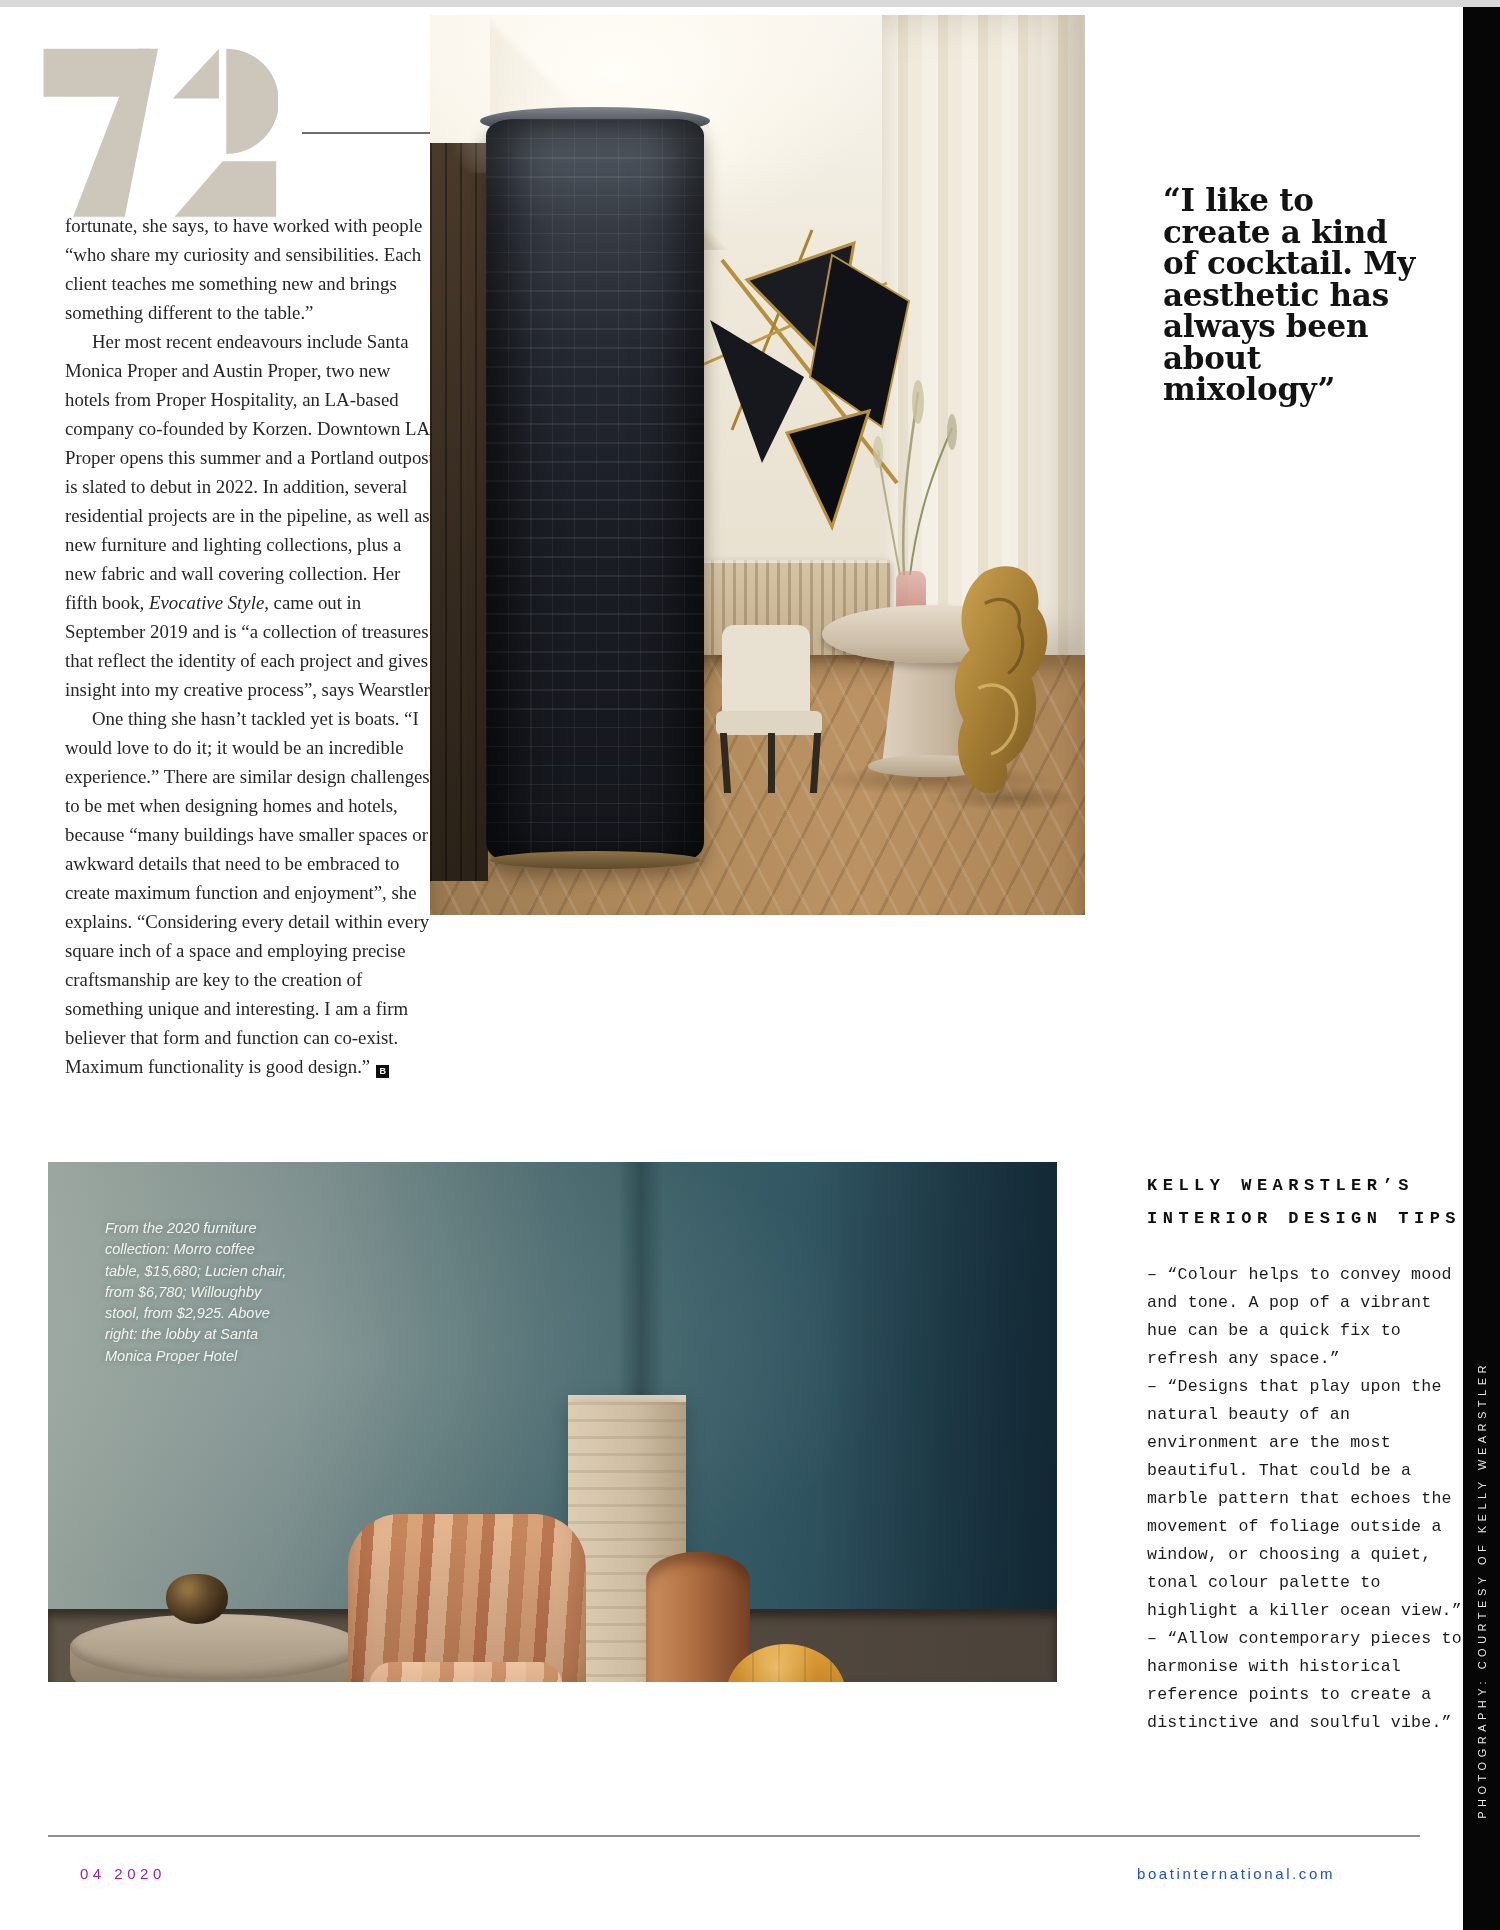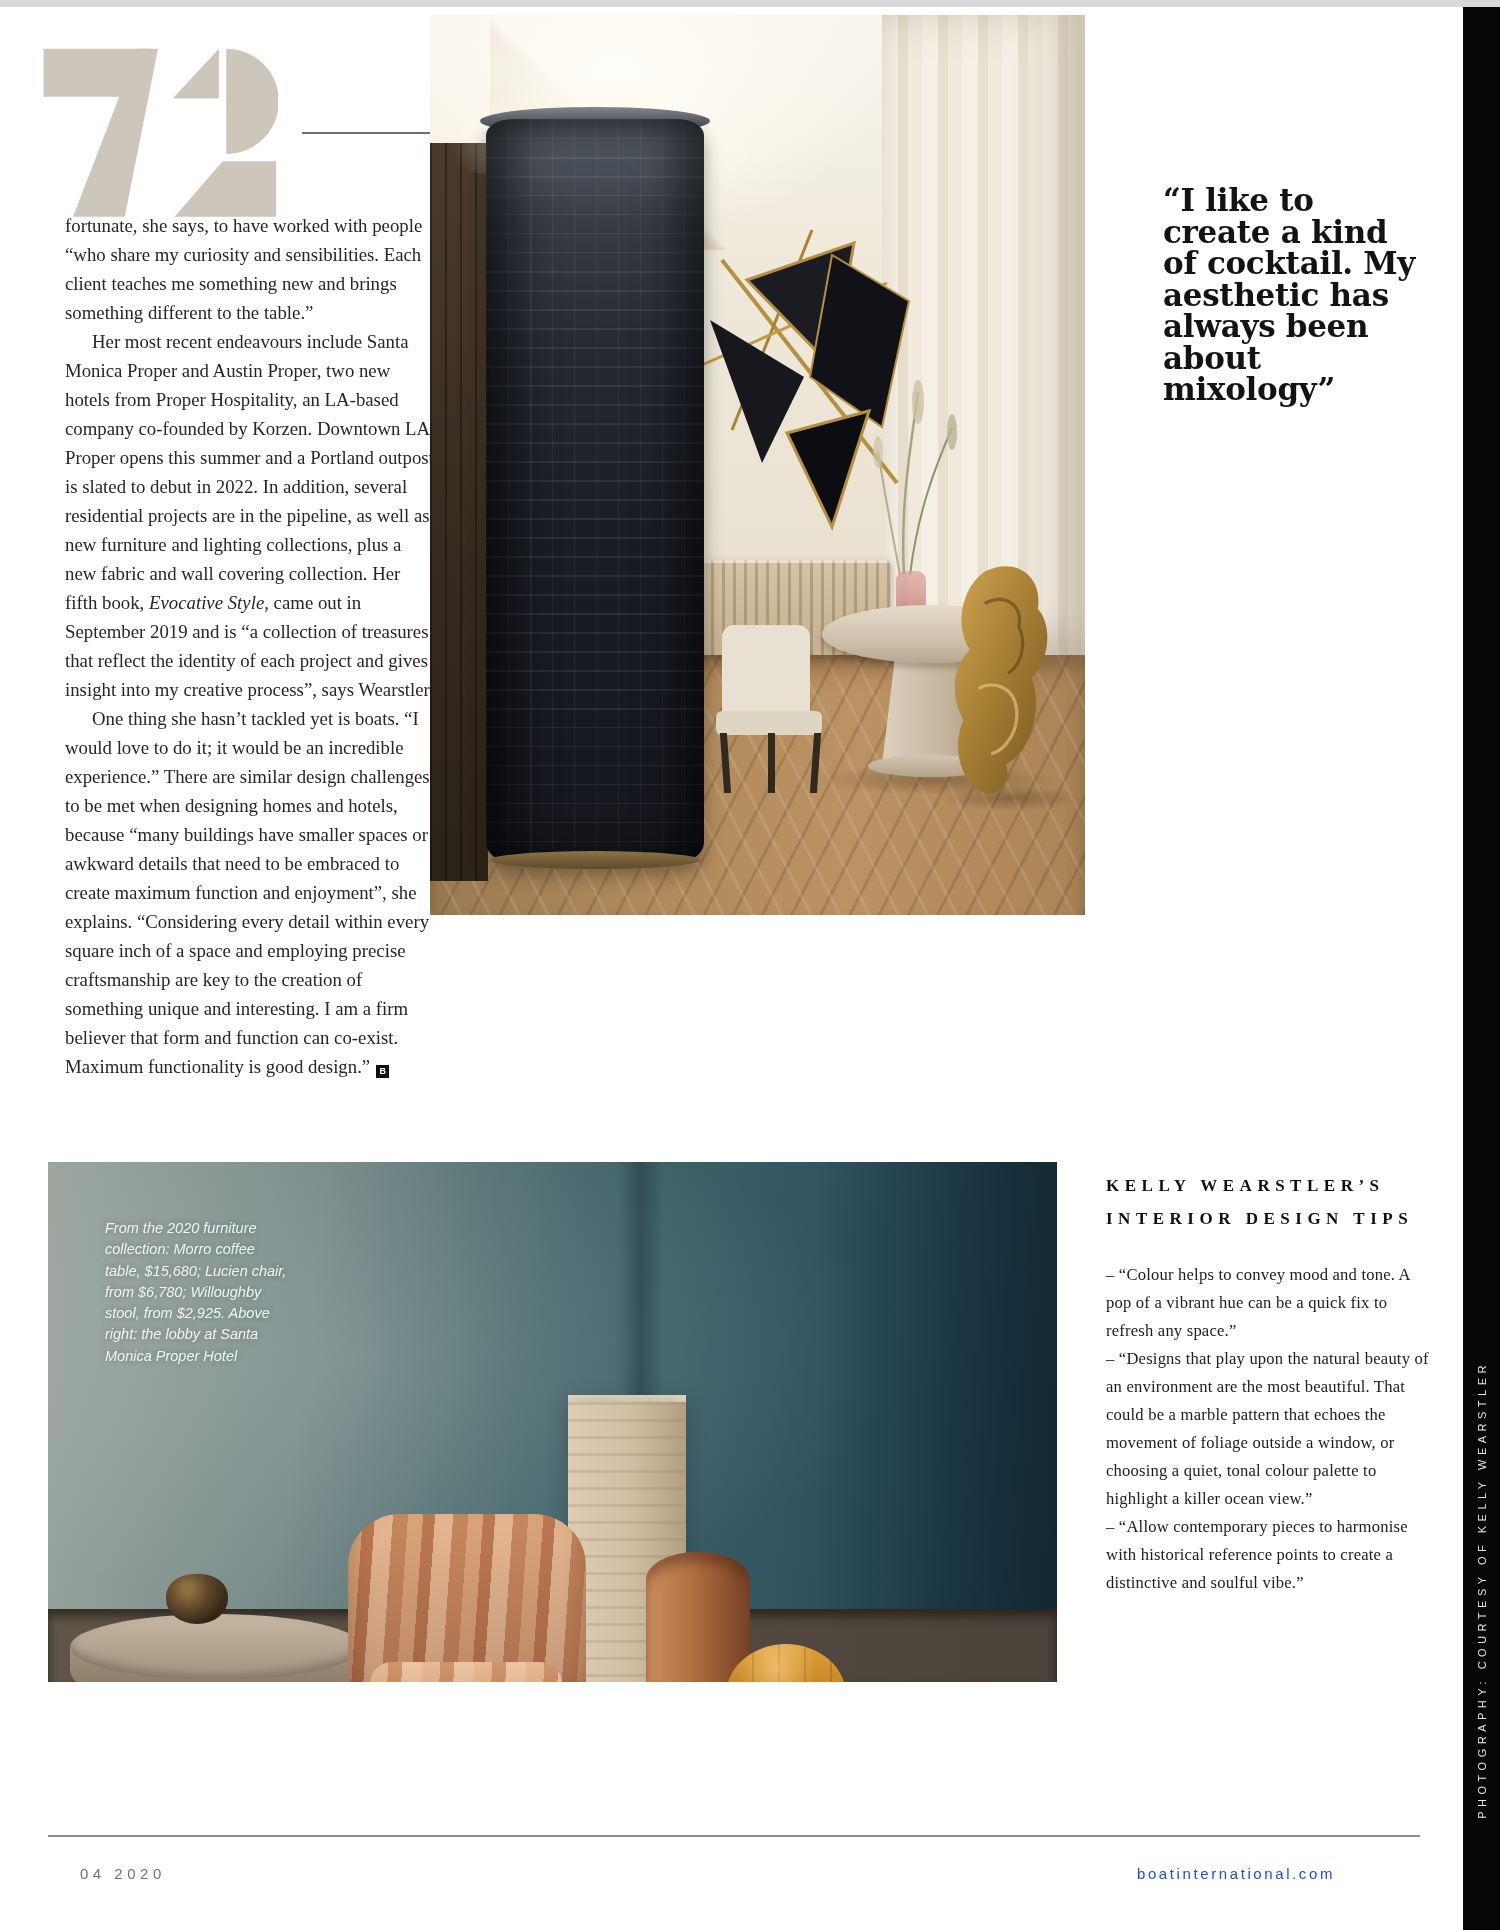--- a/index.html
+++ b/index.html
@@ -143,29 +143,29 @@
                  repeating-linear-gradient(90deg,rgba(110,70,10,.28) 0 2px,rgba(0,0,0,0) 2px 26px),
                  linear-gradient(180deg,#dda03a 0%,#c37f22 45%,#9a5f13 100%);}
   .bp-stool-leg{position:absolute;width:11px;height:42px;background:#2e241b;top:596px;}
   .bp-stool-leg1{left:690px;transform:skewX(5deg);}
   .bp-stool-leg2{left:776px;transform:skewX(-5deg);}
   .caption{position:absolute;left:57px;top:56px;width:188px;margin:0;
       font-family:"Liberation Sans",sans-serif;font-style:italic;font-size:14.5px;line-height:21.3px;
       color:#f3f4ef;text-shadow:0 0 6px rgba(40,60,60,.35);}
 
   
-  .tips{position:absolute;left:1106px;top:1162px;width:324px;font-family:Liberation Serif, serif;}
+  .tips{position:absolute;left:1147px;top:1162px;width:324px;font-family:Liberation Mono, monospace;}
   .tips h2{margin:0 0 26px 0;font-size:17px;font-weight:bold;letter-spacing:5.5px;line-height:33px;color:#101010;}
   .tips h2 span{display:block;}
   .tips p{margin:0;font-size:16.6px;line-height:28px;letter-spacing:0.2px;color:#1c1c1c;}
 
   
   .footer-rule{position:absolute;left:48px;top:1828px;width:1372px;height:1.5px;background:#8f8f8f;}
   .footer-issue{position:absolute;left:80px;top:1858px;font-family:"Liberation Sans",sans-serif;
-      font-size:15px;letter-spacing:4.5px;color:#737373;}
+      font-size:15px;letter-spacing:4.5px;color:#a21caf;}
   .footer-site{position:absolute;right:165px;top:1858px;font-family:"Liberation Sans",sans-serif;
       font-size:15px;letter-spacing:2.6px;color:#1d4ed8;}
 
   
   .credit-band{position:absolute;right:0;top:0;width:37px;height:1930px;background:#060606;
       display:flex;flex-direction:column;justify-content:flex-end;align-items:center;padding-bottom:118px;box-sizing:border-box;}
   .credit-text{writing-mode:vertical-rl;transform:rotate(180deg);white-space:nowrap;
       font-family:"Liberation Sans",sans-serif;font-size:11px;letter-spacing:4.5px;color:#e8e8e8;}
 </style>
 </head>

